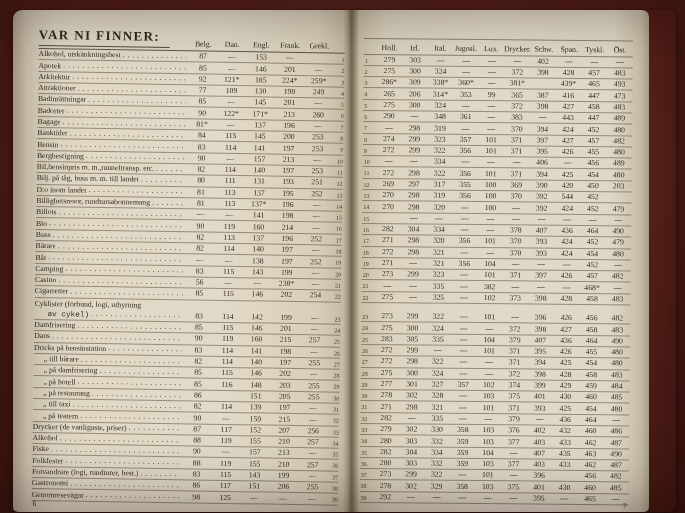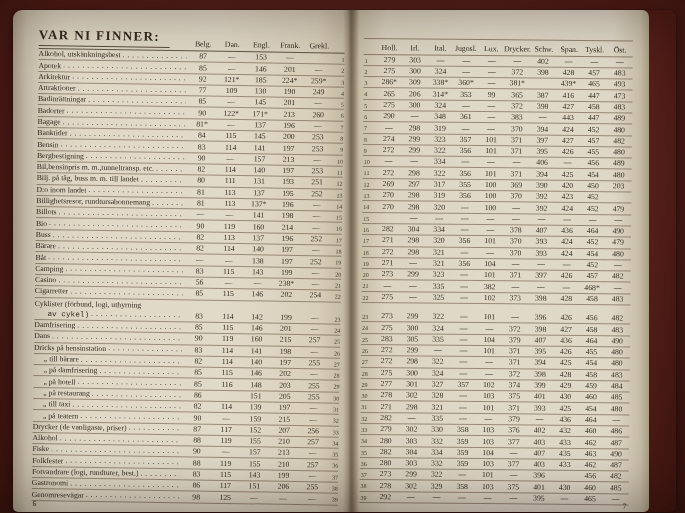--- a/index.html
+++ b/index.html
@@ -843,21 +843,21 @@
               <div class="rrow">
                 <span class="ridx">13</span>
                 <span class="vals rvals">
                   <span class="cell">270</span>
                   <span class="cell">298</span>
                   <span class="cell">319</span>
                   <span class="cell">356</span>
                   <span class="cell">100</span>
                   <span class="cell">370</span>
                   <span class="cell">392</span>
-                  <span class="cell">423</span>
+                  <span class="cell">544</span>
                   <span class="cell">452</span>
                   <span class="cell"></span>
                 </span>
               </div>
 
               <div class="rrow">
                 <span class="ridx">14</span>
                 <span class="vals rvals">
                   <span class="cell">270</span>
                   <span class="cell">298</span>

